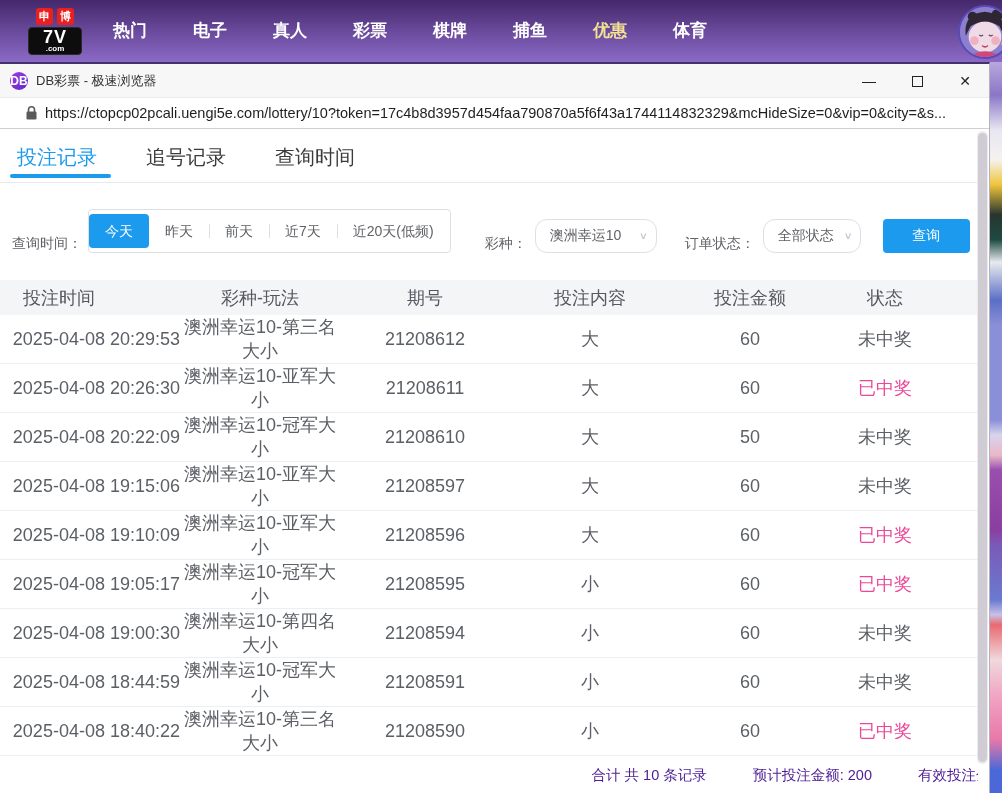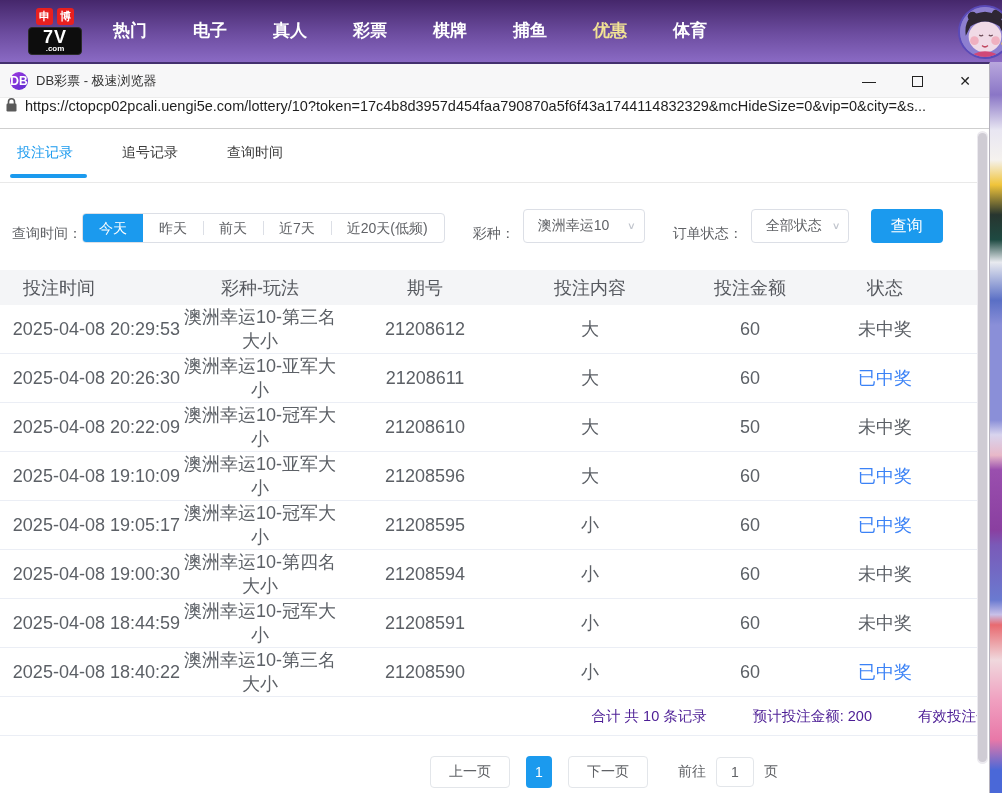--- a/index.html
+++ b/index.html
@@ -35,67 +35,67 @@
   .favicon { width:18px; height:18px; border-radius:50%; flex:0 0 auto;
              background:linear-gradient(135deg,#a03ae0,#5b2bd0); color:#fff; font-size:12px;
              font-weight:bold; display:flex; align-items:center; justify-content:center;
              margin-right:8px; }
   .wtitle { font-size:13px; color:#333; }
   .wcontrols { position:absolute; right:0; top:0; height:34px; display:flex; }
   .wbtn { width:48px; height:34px; display:flex; align-items:center; justify-content:center;
           color:#222; font-size:14px; cursor:pointer; }
   .maxbox { width:11px; height:11px; border:1.5px solid #222; display:block; }
   .urlbar { height:31px; background:#fff; border-bottom:1px solid #cfcfcf; display:flex;
-            padding:0 6px; }
+            align-items:center; padding:0 26px; }
   .lock { margin-right:8px; display:flex; }
   .url { font-size:14.5px; color:#1f1f1f; white-space:nowrap; overflow:hidden; cursor:text; }
 
   .content { width:978px; height:664px; overflow:hidden; position:relative; }
 
   
   .tabs { display:flex; padding:15px 0 0 17px; border-bottom:1px solid #e9e9e9; height:54px; }
-  .tab { position:relative; font-size:14px; color:#3b3b3b; margin-right:49px; cursor:pointer;
+  .tab { position:relative; font-size:20px; color:#3b3b3b; margin-right:49px; cursor:pointer;
          padding-bottom:18px; white-space:nowrap;text-align:center; }
   .tab.active { color:#1b9aee; }
   .tab.active::after { content:''; position:absolute; left:-7px; right:-14px; bottom:4px;
                        height:4px; border-radius:2px; background:#1b9aee; }
 
   
   .filters { display:flex; align-items:flex-end; margin:26px 0 0 12px; font-size:14px; color:#606266; }
   .flabel { white-space:nowrap; }
   .seg-group { display:flex; align-items:center; border:1px solid #dcdfe6; border-radius:4px;
-               height:30px; margin:0 0; overflow:hidden; background:#fff; }
+               height:44px; margin:0 6px; overflow:hidden; background:#fff; }
   .seg { padding:0 16px; height:32px; line-height:32px; cursor:pointer; white-space:nowrap;
          position:relative; color:#606266; }
   .seg.divided::before { content:''; position:absolute; left:0; top:9px; bottom:9px;
                          border-left:1px solid #dcdfe6; }
   .seg.active { background:#1b9aee; color:#fff; border-radius:4px; height:34px; line-height:34px;
                 margin:-1px 0; }
   .gap28 { width:28px; }
   .select { display:flex; align-items:center; justify-content:space-between;
-            border:1px solid #dcdfe6; border-radius:4px; height:34px; padding:0 8px 0 14px;
+            border:1px solid #dcdfe6; border-radius:12px; height:34px; padding:0 8px 0 14px;
             margin-left:8px; cursor:pointer; background:#fff; color:#606266; white-space:nowrap; }
   .chev { color:#c0c4cc; font-size:12px; margin-left:10px; transform:scaleY(.8); }
   .sel-lottery { width:122px; }
   .sel-status { width:98px; }
-  .search-btn { margin-left:22px; width:72px; height:34px; background:#1b9aee; color:#fff;
-                border:none; border-radius:4px; font-size:16px; cursor:pointer;
+  .search-btn { margin-left:22px; width:87px; height:34px; background:#1b9aee; color:#fff;
+                border:none; border-radius:4px; font-size:14px; cursor:pointer;
                 font-family:inherit; }
 
   
   table { width:978px; margin-top:27px; border-collapse:collapse; table-layout:fixed;
           font-size:18px; color:#5c6066; }
   col.c1{width:180px;} col.c2{width:160px;} col.c3{width:170px;} col.c4{width:160px;}
   col.c5{width:160px;} col.c6{width:110px;} col.c7{width:38px;}
   thead th { background:#f4f5f7; height:35px; font-weight:normal; color:#55585e;
              text-align:center; }
   thead th:first-child { text-align:left; padding-left:23px; }
   tbody td { height:40px; border-bottom:1px solid #ebeef5; text-align:center; }
   tbody td:first-child { text-align:right; padding-left:12px; }
-  td.won { color:#3b82f6; }
+  td.won { color:#ec4899; }
 
   
   .summary { height:39px; border-bottom:1px solid #ebeef5; display:flex; align-items:center;
              justify-content:flex-end; gap:46px; font-size:14.5px; color:#4c1d95;
              white-space:nowrap; }
   .summary span:last-child { margin-right:-27px; }
 
   
   .pagination { margin-top:20px; display:flex; align-items:center; justify-content:center;
                 gap:16px; font-size:14px; color:#606266; transform:translateX(115px); }
@@ -266,20 +266,29 @@
             <tr>
               <td>2025-04-08 20:22:09</td>
               <td>澳洲幸运10-冠军大小</td>
               <td>21208610</td>
               <td>大</td>
               <td>50</td>
               <td>未中奖</td>
               <td></td>
             </tr>
             <tr>
+              <td>2025-04-08 19:15:06</td>
+              <td>澳洲幸运10-亚军大小</td>
+              <td>21208597</td>
+              <td>大</td>
+              <td>60</td>
+              <td>未中奖</td>
+              <td></td>
+            </tr>
+            <tr>
               <td>2025-04-08 19:10:09</td>
               <td>澳洲幸运10-亚军大小</td>
               <td>21208596</td>
               <td>大</td>
               <td>60</td>
               <td class="won">已中奖</td>
               <td></td>
             </tr>
             <tr>
               <td>2025-04-08 19:05:17</td>

